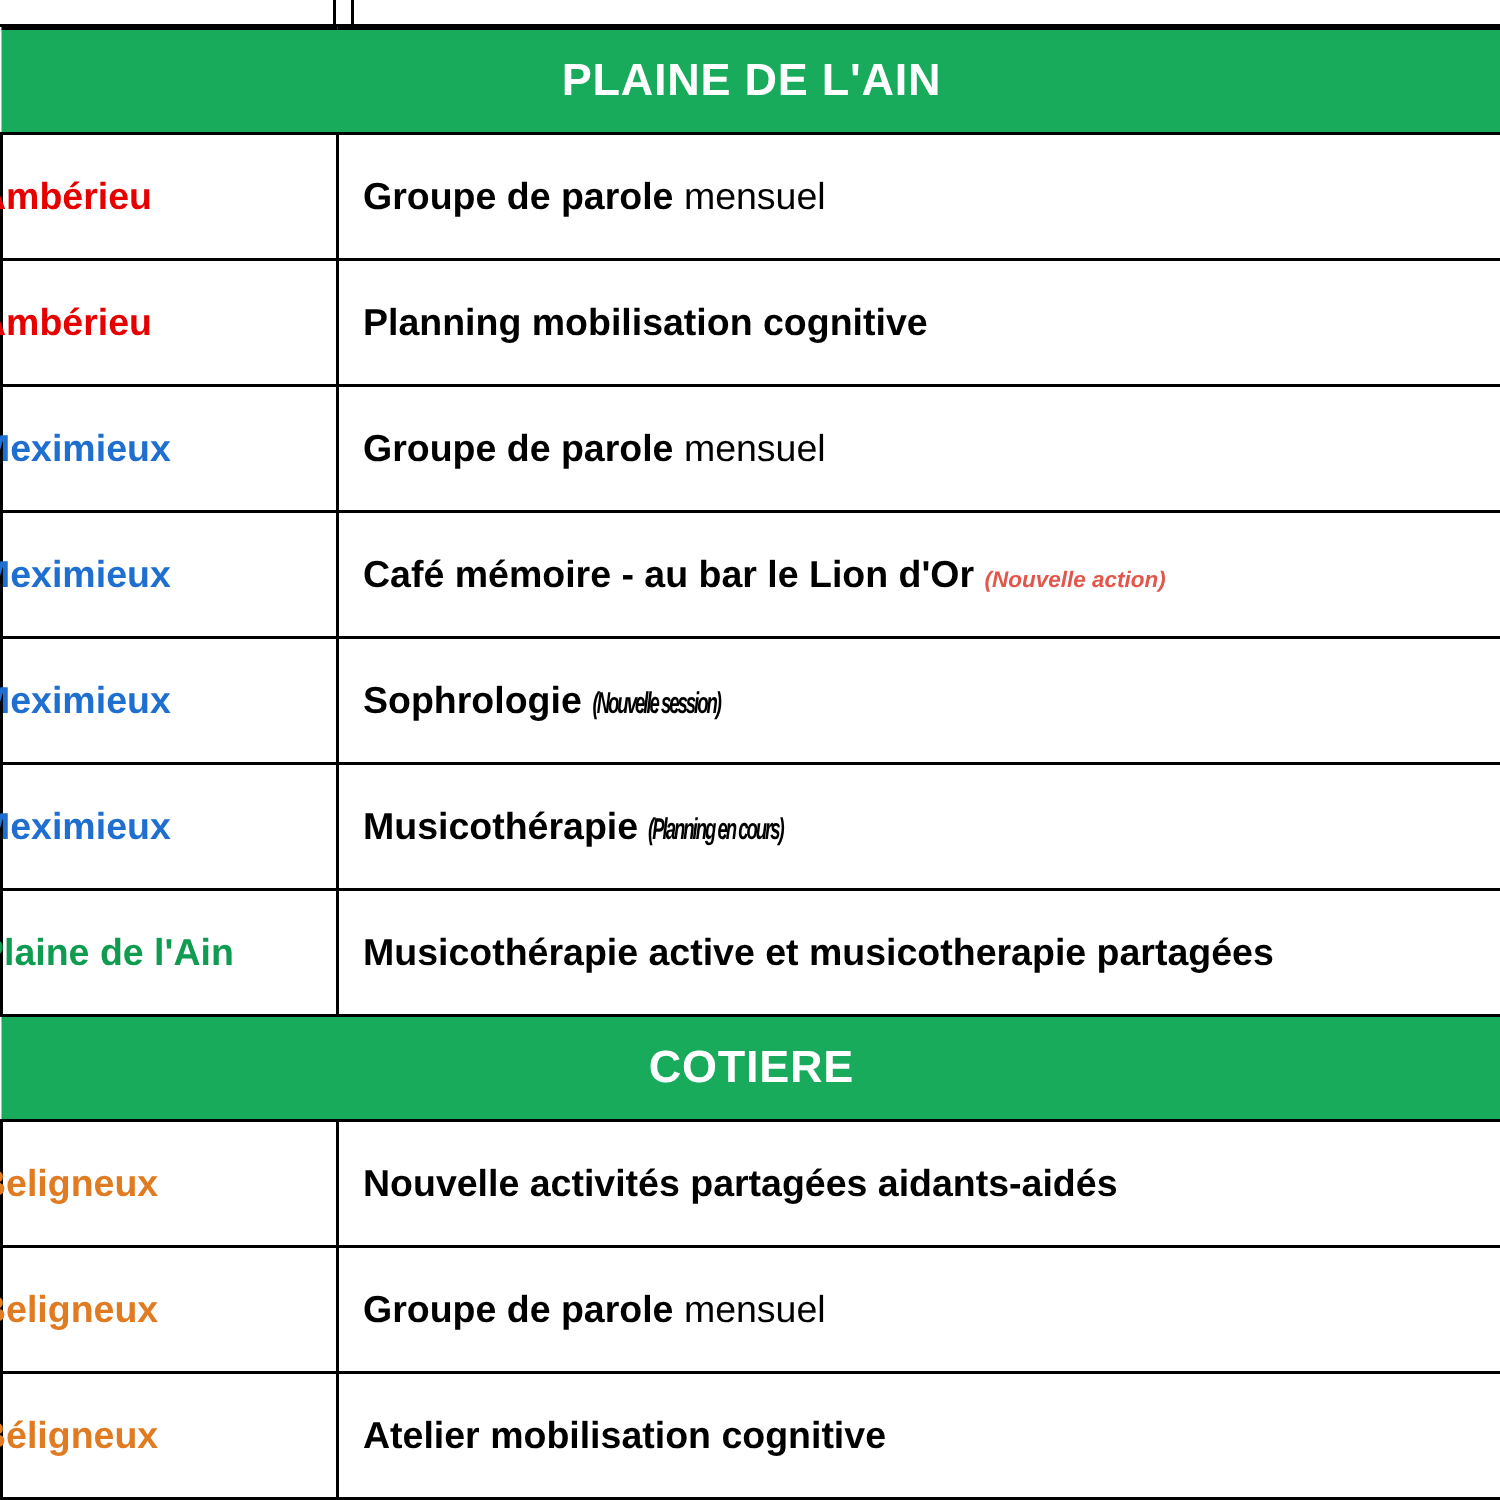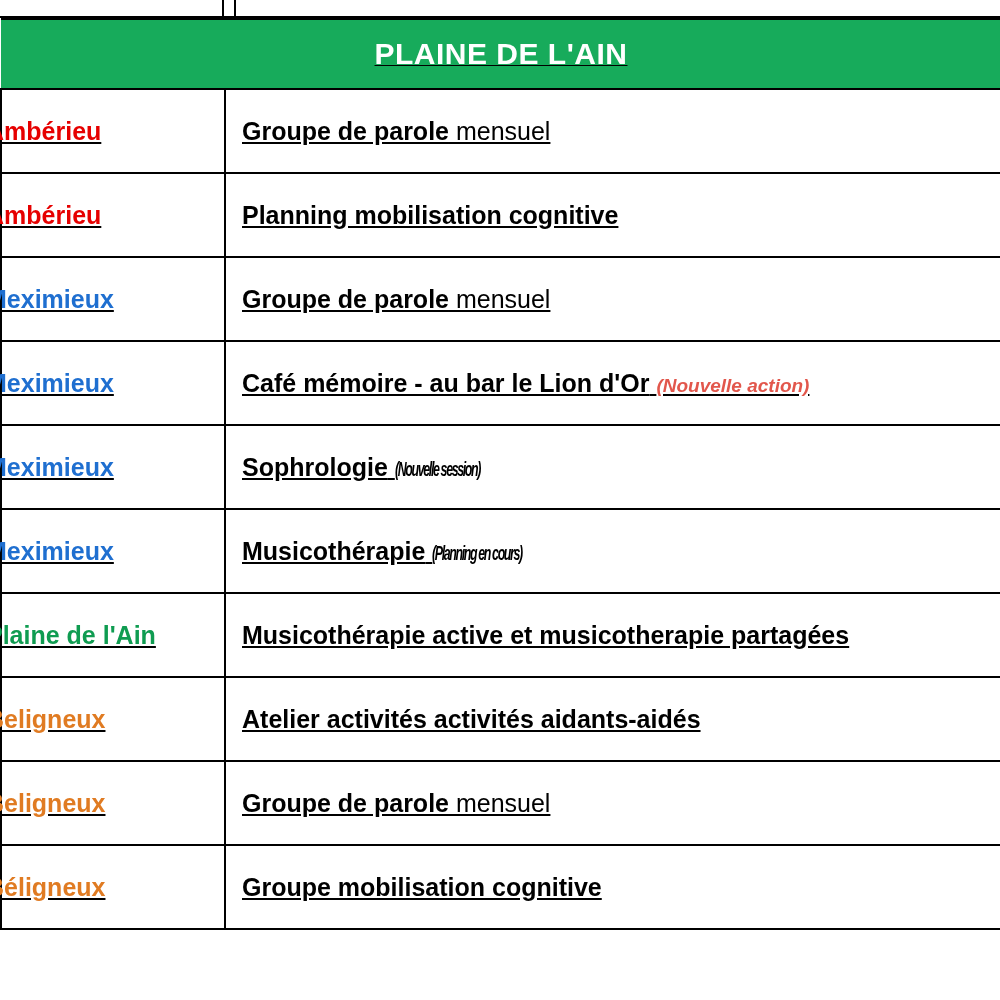--- a/index.html
+++ b/index.html
@@ -11,21 +11,20 @@
     width: 1000px;
     height: 1000px;
     font-family: "Liberation Sans", sans-serif;
     overflow: hidden;
   }
   .sheet {
     position: relative;
     width: 1000px;
     height: 852px;
     background: #ffffff;
-    text-decoration: underline;
   }
   
   .top-sliver {
     position: relative;
     height: 18px;
     width: 100%;
     box-sizing: border-box;
     border-bottom: 2px solid #000000;
   }
   .top-sliver .v1 {
@@ -93,21 +92,21 @@
     padding-left: 16px;
     white-space: nowrap;
     overflow: hidden;
   }
   .desc .strong { font-weight: bold; }
   .desc .light { font-weight: normal; }
   .desc .note-red {
     color: #e2574c;
     font-style: italic;
     font-weight: bold;
-    font-size: 19px;
+    font-size: 15px;
   }
   .desc .note-cond {
     color: #000000;
     font-style: italic;
     font-weight: bold;
     font-size: 20px;
     letter-spacing: -2.2px;
     display: inline-block;
     transform: scaleX(0.62);
     transform-origin: left center;
@@ -195,43 +194,48 @@
 
       <tr class="entry">
         <td>
           <div class="place green">Plaine de l'Ain</div>
         </td>
         <td>
           <div class="desc"><span class="strong">Musicothérapie active et musicotherapie partagées</span></div>
         </td>
       </tr>
 
+      <tr class="band">
+        <td colspan="2">
+          <span class="band-title">COTIERE</span>
+        </td>
+      </tr>
 
       <tr class="entry">
         <td>
           <div class="place orange">Beligneux</div>
         </td>
         <td>
-          <div class="desc"><span class="strong">Atelier activités activités aidants-aidés</span></div>
+          <div class="desc"><span class="strong">Nouvelle activités partagées aidants-aidés</span></div>
         </td>
       </tr>
 
       <tr class="entry">
         <td>
           <div class="place orange">Beligneux</div>
         </td>
         <td>
           <div class="desc"><span class="strong">Groupe de parole</span><span class="light"> mensuel</span></div>
         </td>
       </tr>
 
       <tr class="entry">
         <td>
           <div class="place orange">Béligneux</div>
         </td>
         <td>
-          <div class="desc"><span class="strong">Groupe mobilisation cognitive</span></div>
+          <div class="desc"><span class="strong">Atelier mobilisation cognitive</span></div>
         </td>
       </tr>
 
     </tbody>
   </table>
 </div>
 
 </body></html>

